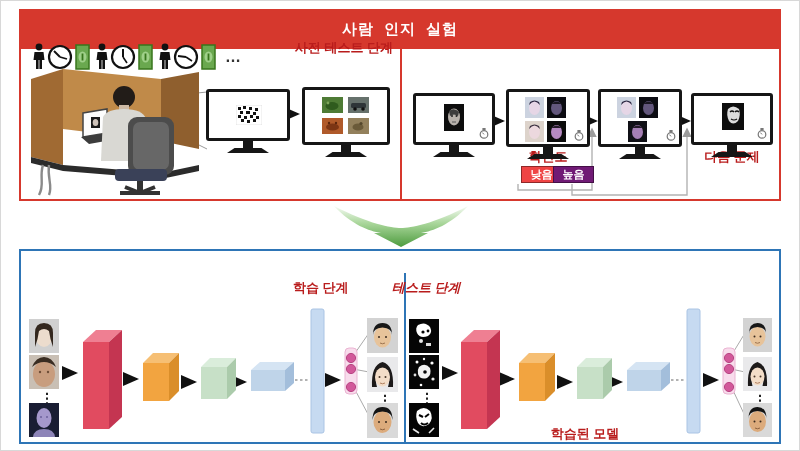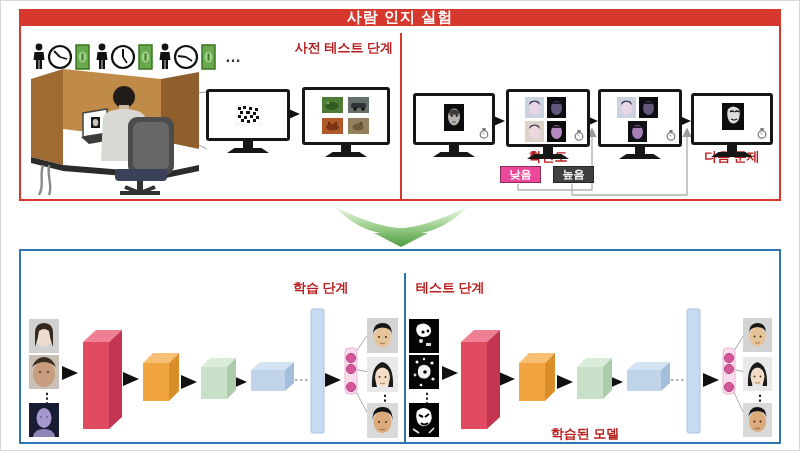--- a/index.html
+++ b/index.html
@@ -142,21 +142,21 @@
       <line x1="730" y1="368" x2="744" y2="371" stroke="#aaa" stroke-width="1"></line>
       <line x1="730" y1="385" x2="744" y2="415" stroke="#aaa" stroke-width="1"></line>
       <rect x="722" y="347" width="12" height="46" rx="4" fill="#f8dcec" stroke="#eab4d2"></rect>
       <circle cx="728" cy="357" r="4.6" fill="#d2589a" stroke="#b84583"></circle>
       <circle cx="728" cy="368" r="4.6" fill="#d2589a" stroke="#b84583"></circle>
       <circle cx="728" cy="386" r="4.6" fill="#d2589a" stroke="#b84583"></circle>
     </g>
   </svg>
 
   <div class="panel" style="left:18px;top:8px;width:762px;height:192px;border-color:#d6382d;"></div>
-  <div class="hdr" style="left:18px;top:8px;width:762px;height:17px;background:#d6382d;">
+  <div class="hdr" style="left:18px;top:8px;width:762px;height:40px;background:#d6382d;font-family:Liberation Mono, monospace;">
     <span>사람 인지 실험</span>
   </div>
   <div class="abs" style="left:399px;top:32px;width:2px;height:166px;background:#d6382d;"></div>
 
   <div class="lbl" style="left:292px;top:38px;width:100px;text-align:right;">사전 테스트 단계</div>
 
   <svg class="abs" style="left:32px;top:42px;z-index:2" width="186" height="28" viewBox="0 0 186 28">
     <g fill="#111">
       <circle cx="6" cy="4" r="3.4"></circle>
         <path d="M1.5,9 h9 l1,8 h-2.5 l0,9 h-2.6 l0-9 h-0.8 l0,9 H3 l0-9 H0.5 Z"></path>
@@ -383,29 +383,29 @@
         <rect x="3.4" y="0" width="3.2" height="2" fill="#777"></rect>
         <circle cx="5" cy="6.4" r="3.8" fill="#fff" stroke="#777" stroke-width="1.2"></circle>
         <line x1="5" y1="6.4" x2="3.4" y2="4.6" stroke="#777" stroke-width="1"></line>
       </svg>
     </div>
     <div class="neck"></div>
     <div class="mbase"></div>
   </div>
 
   <div class="lbl" style="left:505px;top:147px;width:84px;text-align:center;">확신도</div>
-  <div class="btn" style="left:499px;top:165px;background:#ec4899;z-index:2">낮음</div>
-  <div class="btn" style="left:552px;top:165px;background:#404040;z-index:2">높음</div>
+  <div class="btn" style="left:520px;top:165px;background:#ef4444;z-index:2">낮음</div>
+  <div class="btn" style="left:552px;top:165px;background:#701a75;z-index:2">높음</div>
   <div class="lbl" style="left:690px;top:147px;width:82px;text-align:center;">다음 문제</div>
 
   <div class="panel" style="left:18px;top:248px;width:762px;height:195px;border-color:#2e75b6;"></div>
   <div class="abs" style="left:403px;top:272px;width:2px;height:169px;background:#2e75b6;"></div>
 
   <div class="lbl" style="left:292px;top:278px;width:100px;text-align:left;">학습 단계</div>
-  <div class="lbl" style="left:415px;top:278px;">테스트 단계</div>
+  <div class="lbl" style="left:391px;top:278px;font-style:italic;">테스트 단계</div>
   <div class="lbl" style="left:538px;top:424px;width:92px;text-align:center;">학습된 모델</div>
 
   <div class="facebox" style="left:28px;top:318px;z-index:2">
     <svg width="30" height="34">
         <rect width="30" height="34" fill="#d0d0d0"></rect>
         <g filter="blur(0.4px)">
           <ellipse cx="15" cy="17" rx="8.5" ry="11" fill="#ecdccd"></ellipse>
           <path d="M6,14 Q6,4 15,4 Q24,4 24,14 L24,28 Q21,20 20,12 Q15,8 10,12 Q9,20 6,28 Z" fill="#33271e"></path>
         </g>
       </svg>

